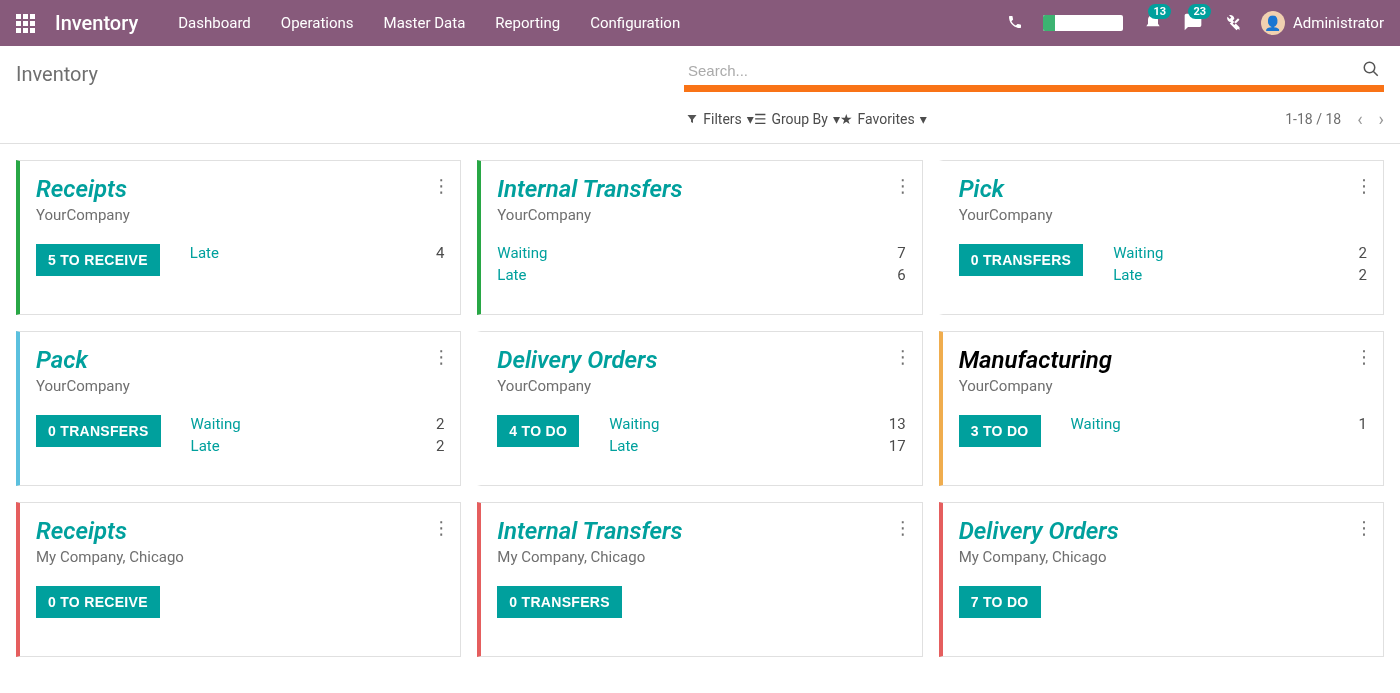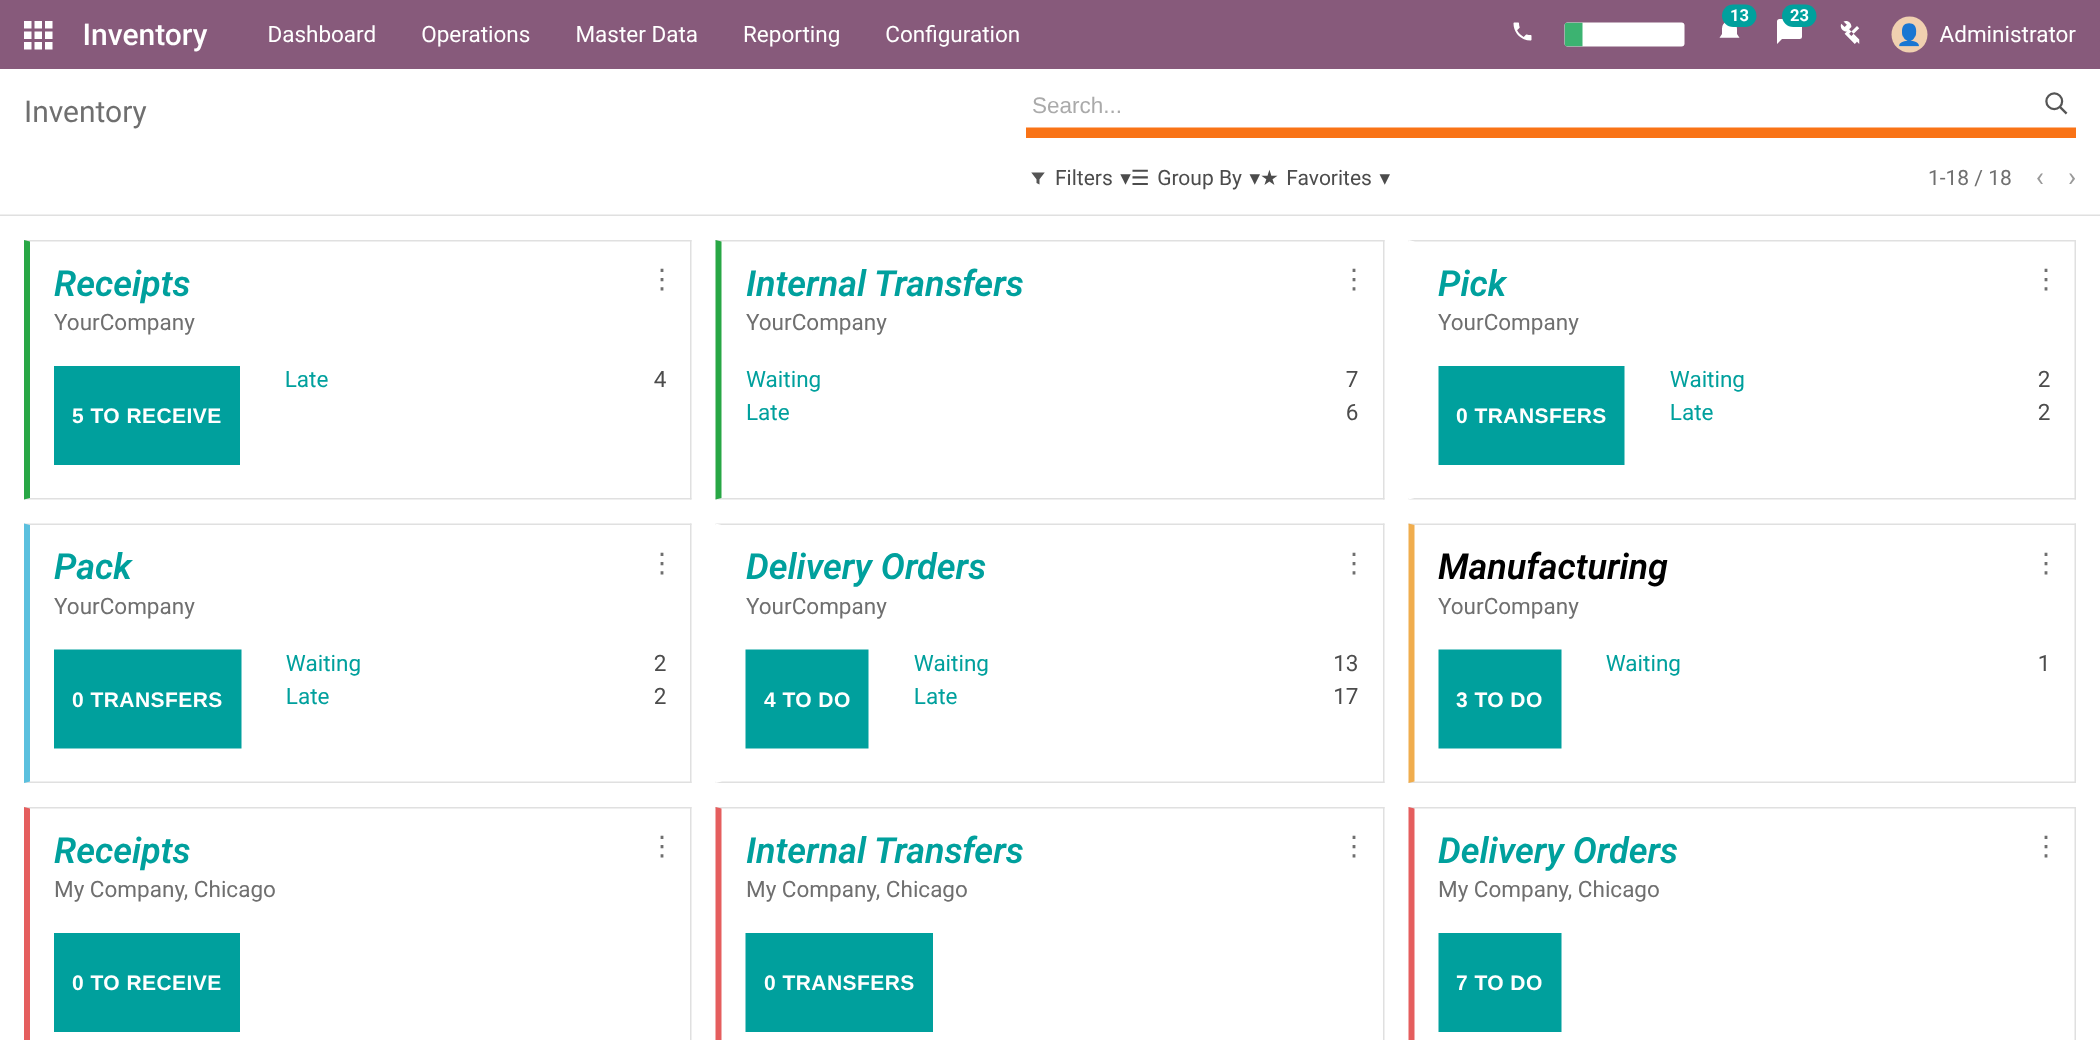--- a/index.html
+++ b/index.html
@@ -35,21 +35,21 @@
 .pager { display: flex; align-items: center; gap: 16px; color: #6f6f6f; }
 .pager-arrow { cursor: pointer; color: #999; font-size: 18px; }
 
 
 .kanban { padding: 16px; display: grid; grid-template-columns: repeat(3, 1fr); gap: 16px; background: #fff; }
 .card { border: 1px solid #e0e0e0; border-left-width: 4px; padding: 14px 16px 22px; position: relative; min-height: 155px; }
 .card-title { font-size: 24px; font-weight: 600; color: #00a09d; margin-bottom: 3px; cursor: pointer; font-style: italic; }
 .card-title.dark { color: #000000; }
 .card-subtitle { font-size: 15px; color: #6f6f6f; margin-bottom: 20px; }
 .card-body { display: flex; align-items: flex-start; gap: 30px; }
-.action-btn { background: #00a09d; color: #fff; border: none; padding: 25px 12px; font-size: 14px; font-weight: 600; cursor: pointer; letter-spacing: 0.3px; }
+.action-btn { background: #00a09d; color: #fff; border: none; padding: 8px 12px; font-size: 14px; font-weight: 600; cursor: pointer; letter-spacing: 0.3px; }
 .stats { flex: 1; }
 .stat-row { display: flex; justify-content: space-between; align-items: center; color: #00a09d; font-size: 15px; margin-bottom: 4px; cursor: pointer; }
 .stat-row .val { color: #4c4c4c; }
 .kebab { position: absolute; top: 14px; right: 12px; cursor: pointer; color: #6f6f6f; font-size: 18px; letter-spacing: -2px; }
 
 
 .bl-green { border-left-color: #28a745; }
 .bl-white { border-left-color: #fff; }
 .bl-blue { border-left-color: #5bc0de; }
 .bl-orange { border-left-color: #f0ad4e; }

